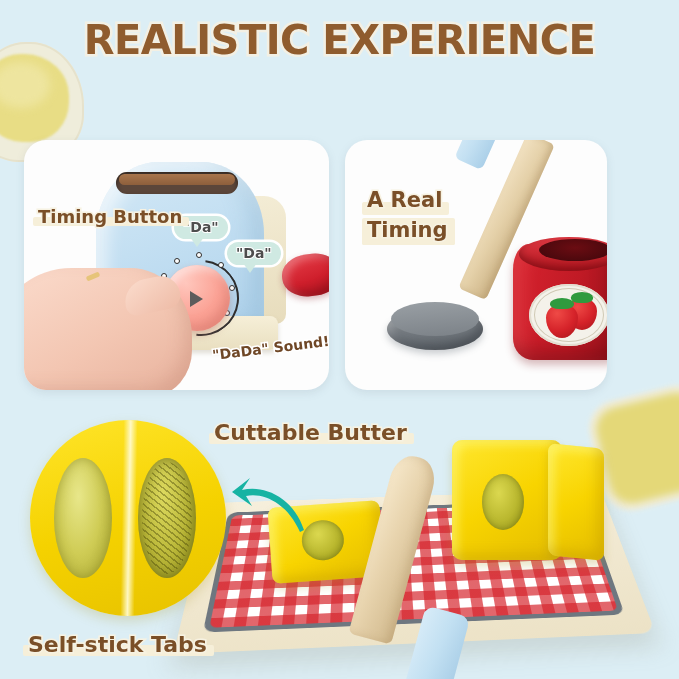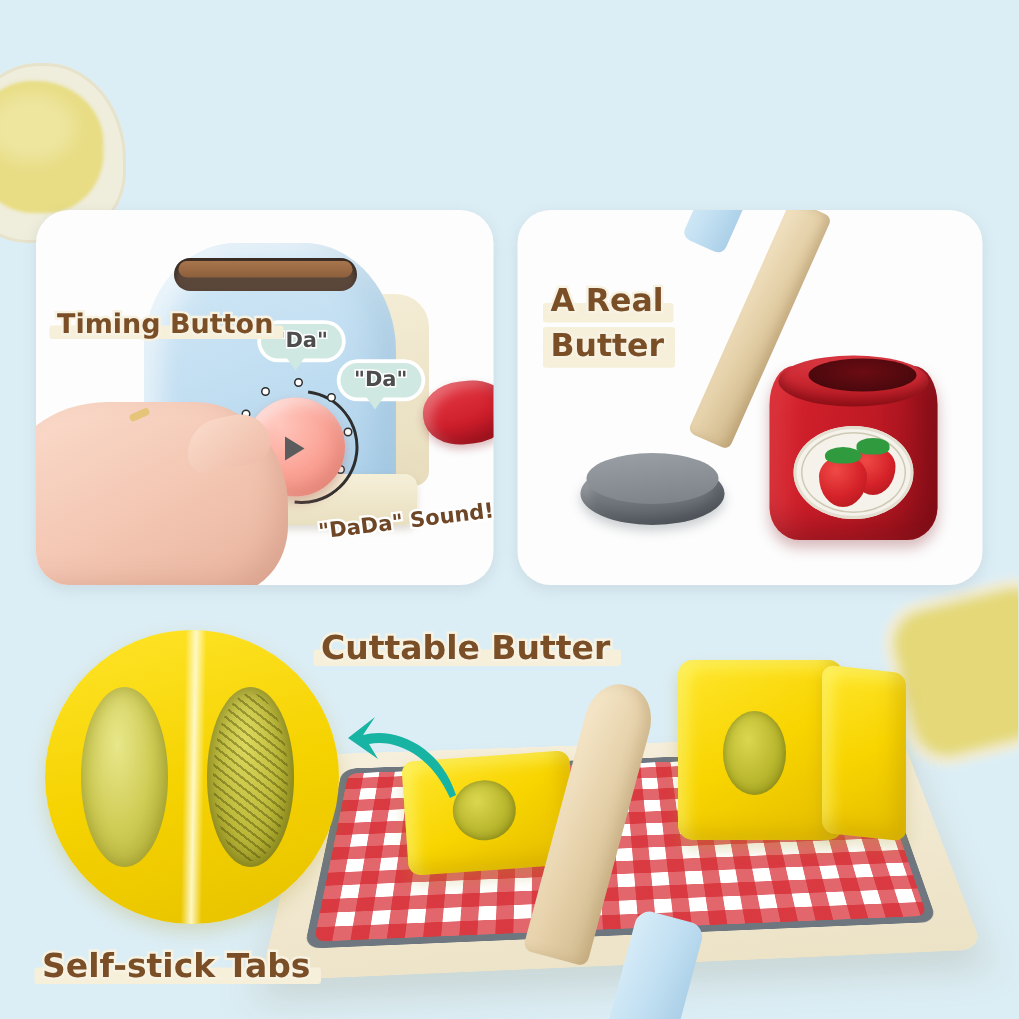--- a/index.html
+++ b/index.html
@@ -92,21 +92,21 @@
   
   .card {
     position: absolute;
     background: #fdfdfd;
     border-radius: 22px;
     overflow: hidden;
     box-shadow: 0 3px 9px rgba(120,130,140,0.16);
     z-index: 4;
   }
   #card-toaster { left: 24px;  top: 140px; width: 305px; height: 250px; }
-  #card-bottle  { left: 345px; top: 140px; width: 310px; height: 250px; }
+  #card-bottle  { left: 345px; top: 140px; width: 262px; height: 250px; }
 
   
   .tag {
     position: relative;
     display: inline-block;
     font-family: "DejaVu Sans", sans-serif;
     font-weight: 700;
     color: #7a4f28;
     -webkit-text-stroke: 3.2px #f7f2e2;
     paint-order: stroke fill;
@@ -528,20 +528,21 @@
 </style>
 </head>
 <body>
 
 <div class="stage">
 
   <div class="toast-tl"></div>
   <div class="toast-r"></div>
 
   <div class="headline">
+    <span class="l2">REALISTIC EXPERIENCE</span>
   </div>
 
   <div class="card" id="card-toaster">
     <div class="toaster-scene">
 
       <div class="toaster-side"></div>
 
       <div class="toaster-body">
         <div class="toaster-slot"></div>
       </div>
@@ -588,21 +589,21 @@
         <div class="jar-label">
           <div class="berry" id="berry-a"></div>
           <div class="berry" id="berry-b"></div>
         </div>
       </div>
 
       <div class="lid"></div>
 
       <div class="tag" id="tag-bottle">
         <span class="tagline"><span>A Real</span></span>
-        <span class="tagline"><span>Butter</span></span>
+        <span class="tagline"><span>Timing</span></span>
       </div>
     </div>
   </div>
 
   <div class="bottom-scene">
 
     <div class="board">
       <div class="board-inner">
         <div class="gingham"></div>
       </div>

